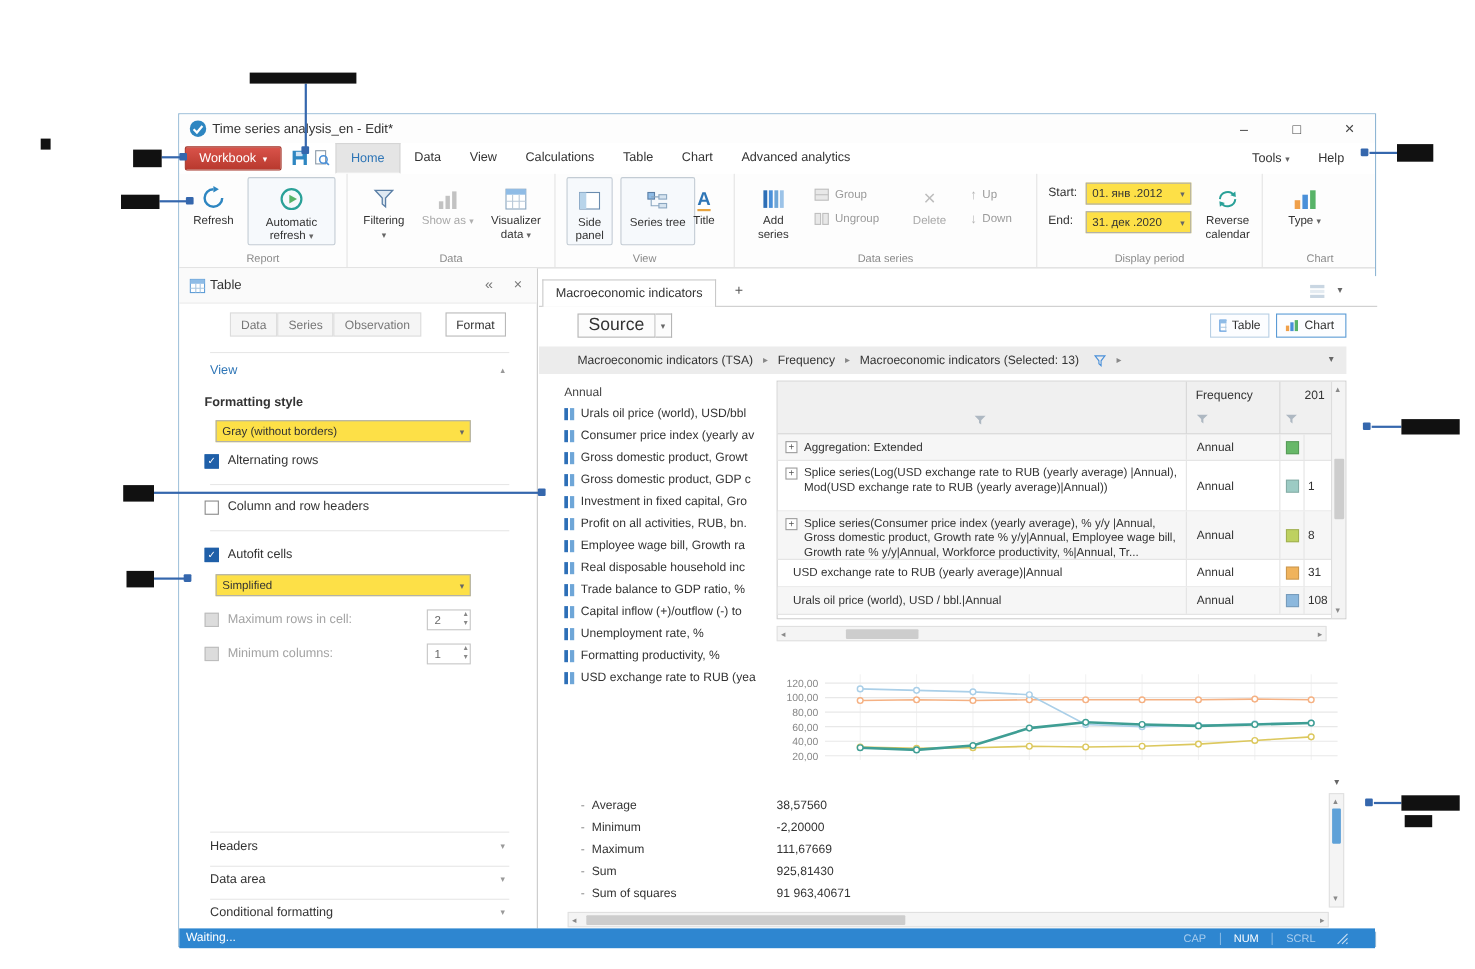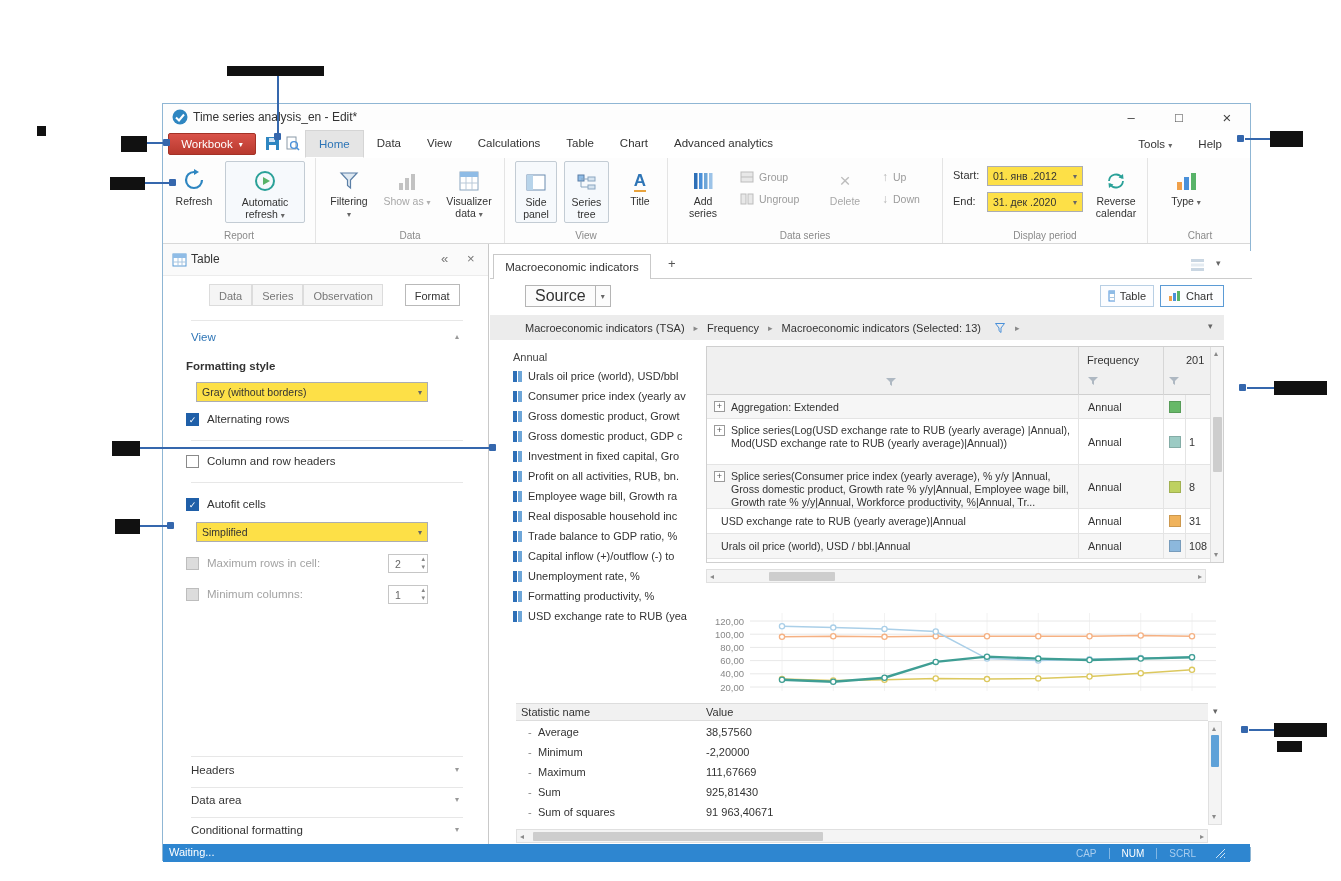--- a/index.html
+++ b/index.html
@@ -268,21 +268,21 @@
       <div class="rgroup" style="left:342px;width:163px">
         <div class="rbtn boxed" style="left:10px;width:42px">
           <span class="ric">
             <svg width="22" height="20">
                 <rect x="2" y="2" width="18" height="15" fill="#fff" stroke="#6a8caf"></rect>
                 <rect x="2" y="2" width="6" height="15" fill="#b8d4ea"></rect>
               </svg>
           </span>
           <span class="rlb">Side panel</span>
         </div>
-        <div class="rbtn boxed" style="left:59px;width:45px">
+        <div class="rbtn boxed" style="left:59px;width:68px">
           <span class="ric">
             <svg width="22" height="20">
                 <rect x="2" y="2" width="6" height="6" fill="#8fbce6" stroke="#5b7fa6"></rect>
                 <rect x="12" y="4" width="7" height="4" fill="#d6e4f0" stroke="#8aa6c0"></rect>
                 <rect x="12" y="12" width="7" height="4" fill="#d6e4f0" stroke="#8aa6c0"></rect>
                 <path d="M5,8 v6 h7 M5,6 h7" fill="none" stroke="#8aa6c0"></path>
               </svg>
           </span>
           <span class="rlb">Series tree</span>
         </div>
@@ -737,24 +737,20 @@
             <circle cx="231.75" cy="62.919999999999995" r="2.6" fill="#fff" stroke="#3f9e94" stroke-width="1.3"></circle>
             <circle cx="283" cy="57.63999999999999" r="2.6" fill="#fff" stroke="#3f9e94" stroke-width="1.3"></circle>
             <circle cx="334.25" cy="59.62" r="2.6" fill="#fff" stroke="#3f9e94" stroke-width="1.3"></circle>
             <circle cx="385.5" cy="60.94" r="2.6" fill="#fff" stroke="#3f9e94" stroke-width="1.3"></circle>
             <circle cx="436.75" cy="59.62" r="2.6" fill="#fff" stroke="#3f9e94" stroke-width="1.3"></circle>
             <circle cx="488" cy="58.3" r="2.6" fill="#fff" stroke="#3f9e94" stroke-width="1.3"></circle>
           </svg>
       </div>
 
       <div class="stats">
-        <div class="stats-head">
-          <span class="abs" style="left:5px;top:2px">Statistic name</span>
-          <span class="abs" style="left:190px;top:2px">Value</span>
-        </div>
         <span class="abs" style="left:697px;top:3px;font-size:9px;color:#666">▾</span>
 
         <div class="stats-row" style="top:23px;left:0;width:690px">
           <span class="abs" style="left:12px;color:#888">-</span>
           <span class="abs" style="left:22px">Average</span>
           <span class="abs" style="left:190px">38,57560</span>
         </div>
         <div class="stats-row" style="top:43px;left:0;width:690px">
           <span class="abs" style="left:12px;color:#888">-</span>
           <span class="abs" style="left:22px">Minimum</span>

